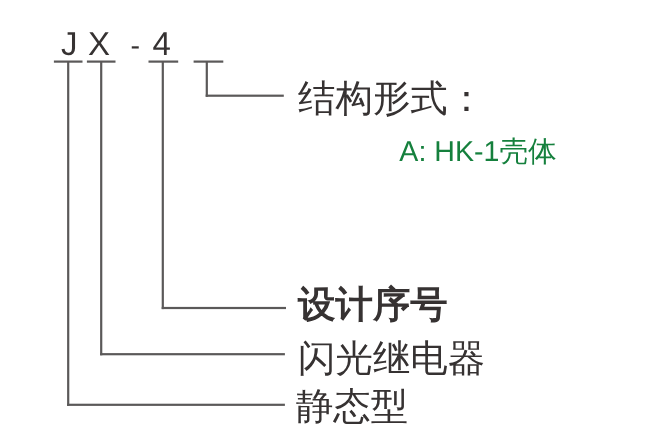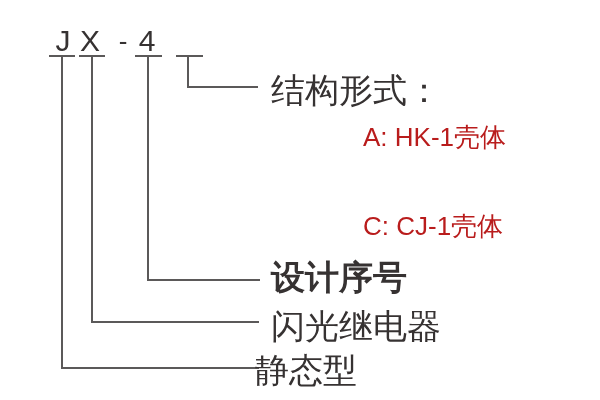--- a/index.html
+++ b/index.html
@@ -64,29 +64,29 @@
   .label {
     position: absolute;
     font-size: 34px;
     line-height: 32px;
     white-space: nowrap;
     color: #363232;
   }
   .lbl-structure { left: 271px; top: 74px; }
   .lbl-design    { left: 271px; top: 261px; font-weight: bold; }
   .lbl-flash     { left: 271px; top: 310px; }
-  .lbl-static    { left: 255px; top: 354px; }
+  .lbl-static    { left: 269px; top: 354px; }
 
   .option {
     position: absolute;
     left: 363px;
     font-size: 26px;
     line-height: 32px;
     white-space: nowrap;
-    color: #b91c1c;
+    color: #15803d;
   }
   .opt-0 { top: 121px; }
   .opt-1 { top: 166px; }
   .opt-2 { top: 210px; }
 </style>
 </head>
 <body>
 
 <div class="stage">
 
@@ -108,19 +108,18 @@
 
   <div class="vline v-flash"></div>
   <div class="hline h-flash"></div>
 
   <div class="vline v-static"></div>
   <div class="hline h-static"></div>
 
   <div class="label lbl-structure">结构形式：</div>
 
   <div class="option opt-0">A: HK-1壳体</div>
-  <div class="option opt-2">C: CJ-1壳体</div>
 
   <div class="label lbl-design">设计序号</div>
   <div class="label lbl-flash">闪光继电器</div>
   <div class="label lbl-static">静态型</div>
 
 </div>
 
 </body></html>

